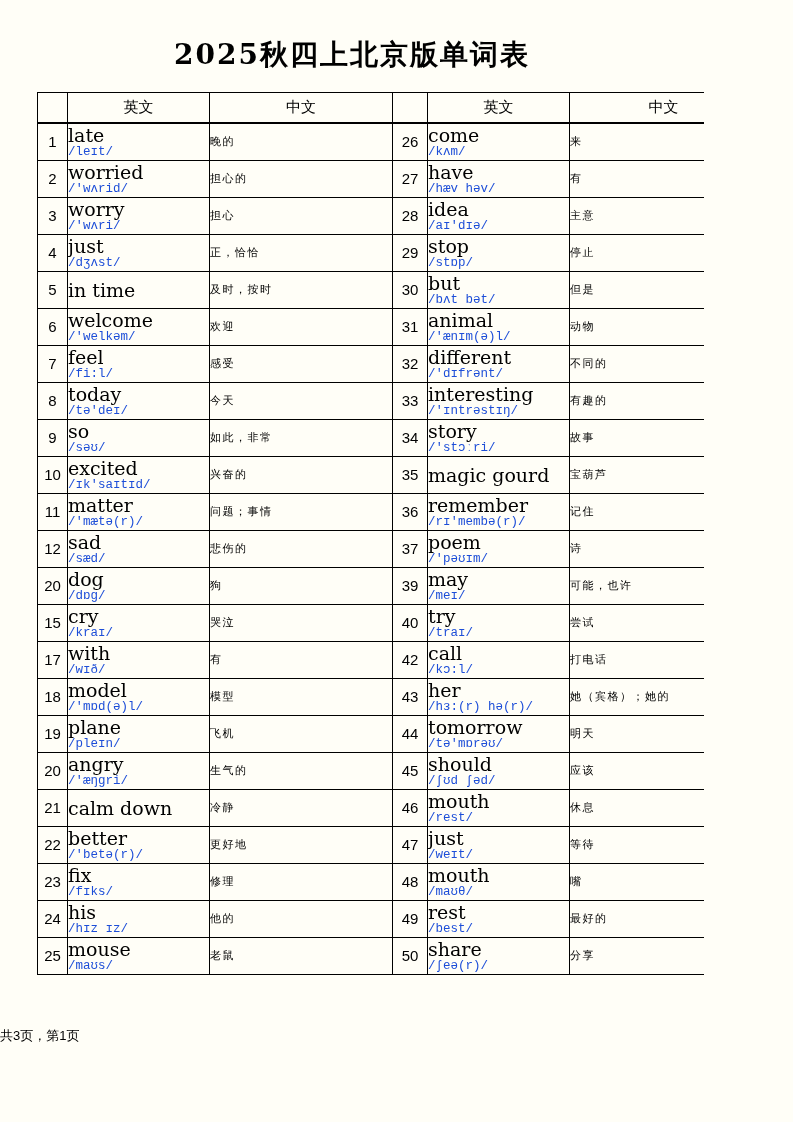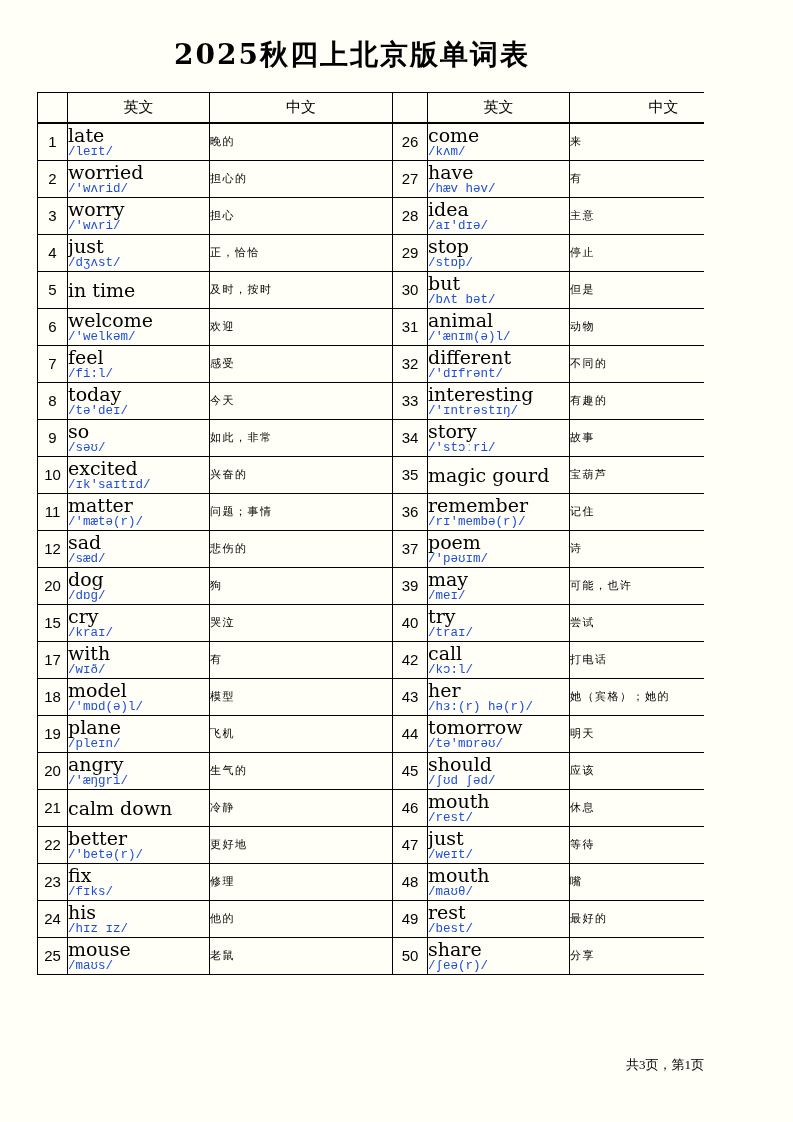--- a/index.html
+++ b/index.html
@@ -77,24 +77,24 @@
     font-family: "DejaVu Serif", "Liberation Serif", serif;
   }
   td.chn.small {
     font-size: 13px;
     letter-spacing: 0.5px;
   }
   .footer {
     position: absolute;
     left: 0;
     width: 100%;
-    top: 1056px;
-    text-align: right;
+    top: 1027px;
+    text-align: left;
     font-size: 13px;
-    font-family: Liberation Serif, serif;
+    font-family: Liberation Sans, sans-serif;
   }
 </style>
 </head>
 <body>
 
 <div class="page">
   <div class="title">2025秋四上北京版单词表</div>
 
   <table class="words">
     <colgroup>

